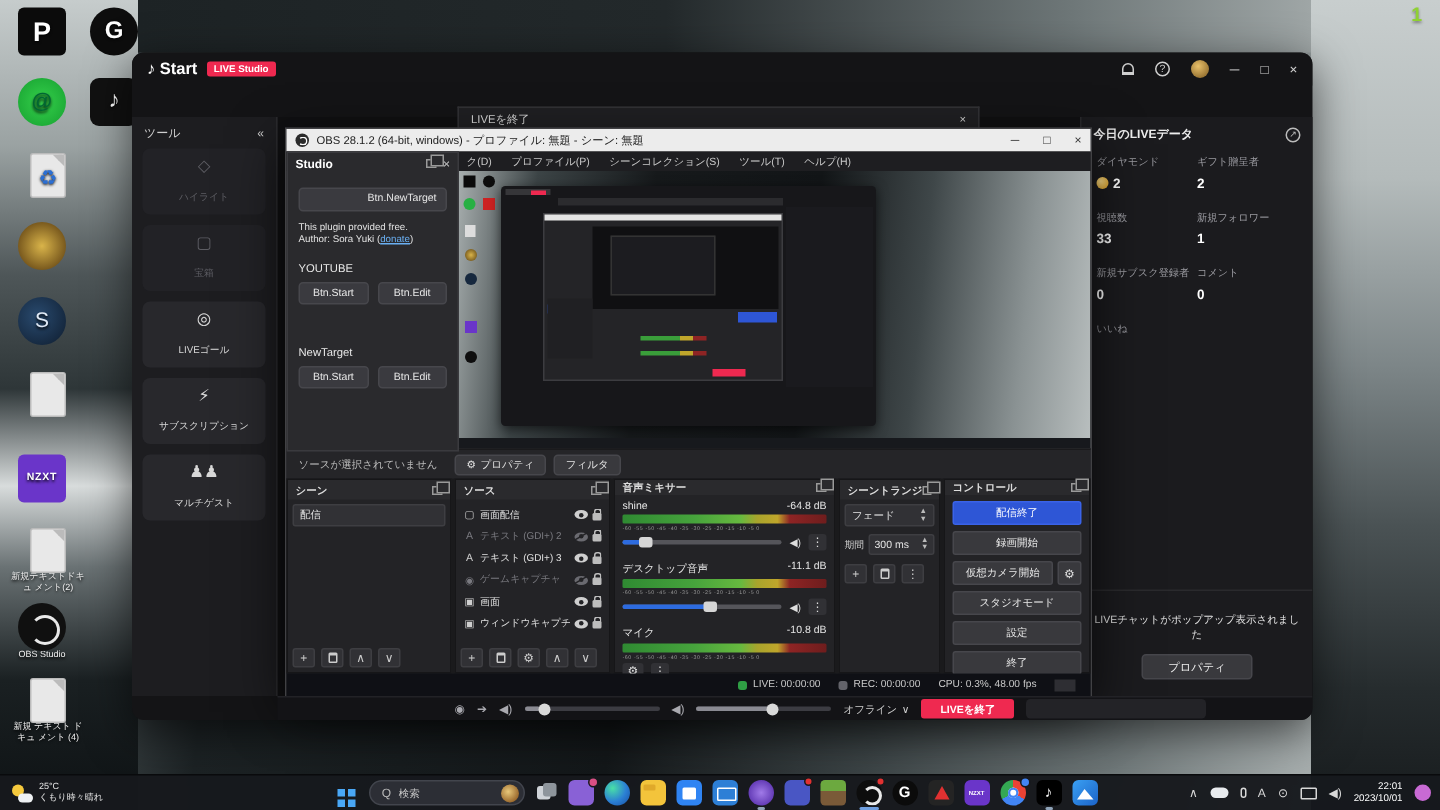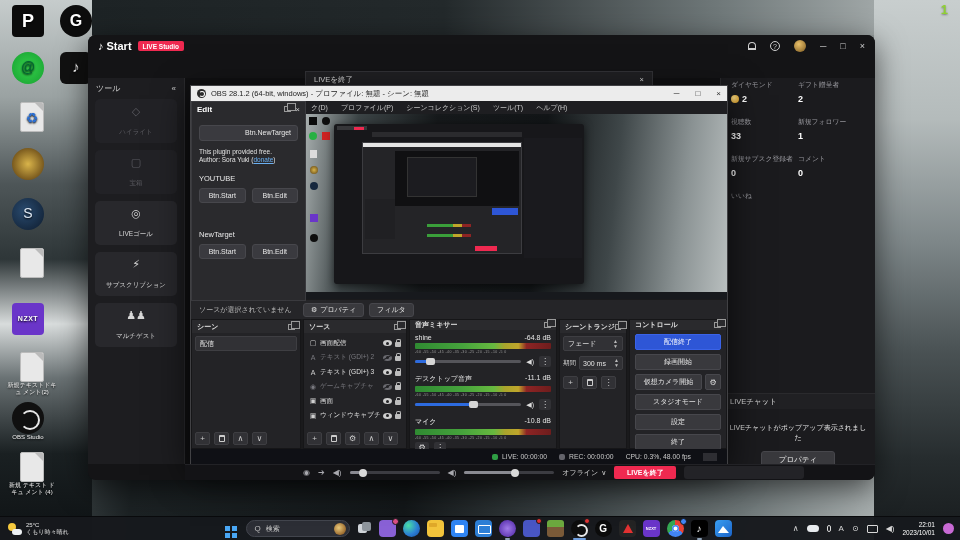--- a/index.html
+++ b/index.html
@@ -364,20 +364,24 @@
     <span class="slb">サブスクリプション</span>
   </div>
           <div class="sitem">
     <span class="sic">♟♟</span>
     <span class="slb">マルチゲスト</span>
   </div>
         </div>
     </div>
 
     <div class="rpanel">
+      <div class="rp-h">
+          <span>今日のLIVEデータ</span>
+          <span class="rp-gear">↗</span>
+        </div>
       <div class="rstats">
           <div class="rstat coin">
     <div class="rlabel">ダイヤモンド</div>
     <div class="rval">
               <span class="rcoin"></span>
               <span>2</span>
             </div>
   </div>
           <div class="rstat">
     <div class="rlabel">ギフト贈呈者</div>
@@ -410,21 +414,20 @@
             </div>
   </div>
           <div class="rstat">
     <div class="rlabel">いいね</div>
     <div class="rval">
               <span></span>
             </div>
   </div>
         </div>
       <div class="chatsec">
-        <div class="chat-h">LIVEチャット</div>
         <div class="chat-msg">LIVEチャットがポップアップ表示されました</div>
         <button class="chat-btn">プロパティ</button>
       </div>
     </div>
 
     <div class="tt-bottom">
       <span class="bic">◉</span>
       <span class="bic">➔</span>
       <span class="bic">◀)</span>
       <span class="bslider">
@@ -463,21 +466,21 @@
     <div class="obs-menu">
         <span class="mi">ク(D)</span>
         <span class="mi">プロファイル(P)</span>
         <span class="mi">シーンコレクション(S)</span>
         <span class="mi">ツール(T)</span>
         <span class="mi">ヘルプ(H)</span>
       </div>
 
     <div class="tdock">
       <div class="tdock-h">
-        <span class="t">Edit</span>
+        <span class="t">Studio</span>
         <span class="dockic"></span>
         <span class="x">×</span>
       </div>
       <div class="tdock-b">
         <button class="btn-nt">Btn.NewTarget</button>
         <div class="credit">
           <span>This plugin provided free.</span><br>
           <span>Author: Sora Yuki (</span><a>donate</a><span>)</span>
         </div>
         <div class="sect">YOUTUBE</div>

